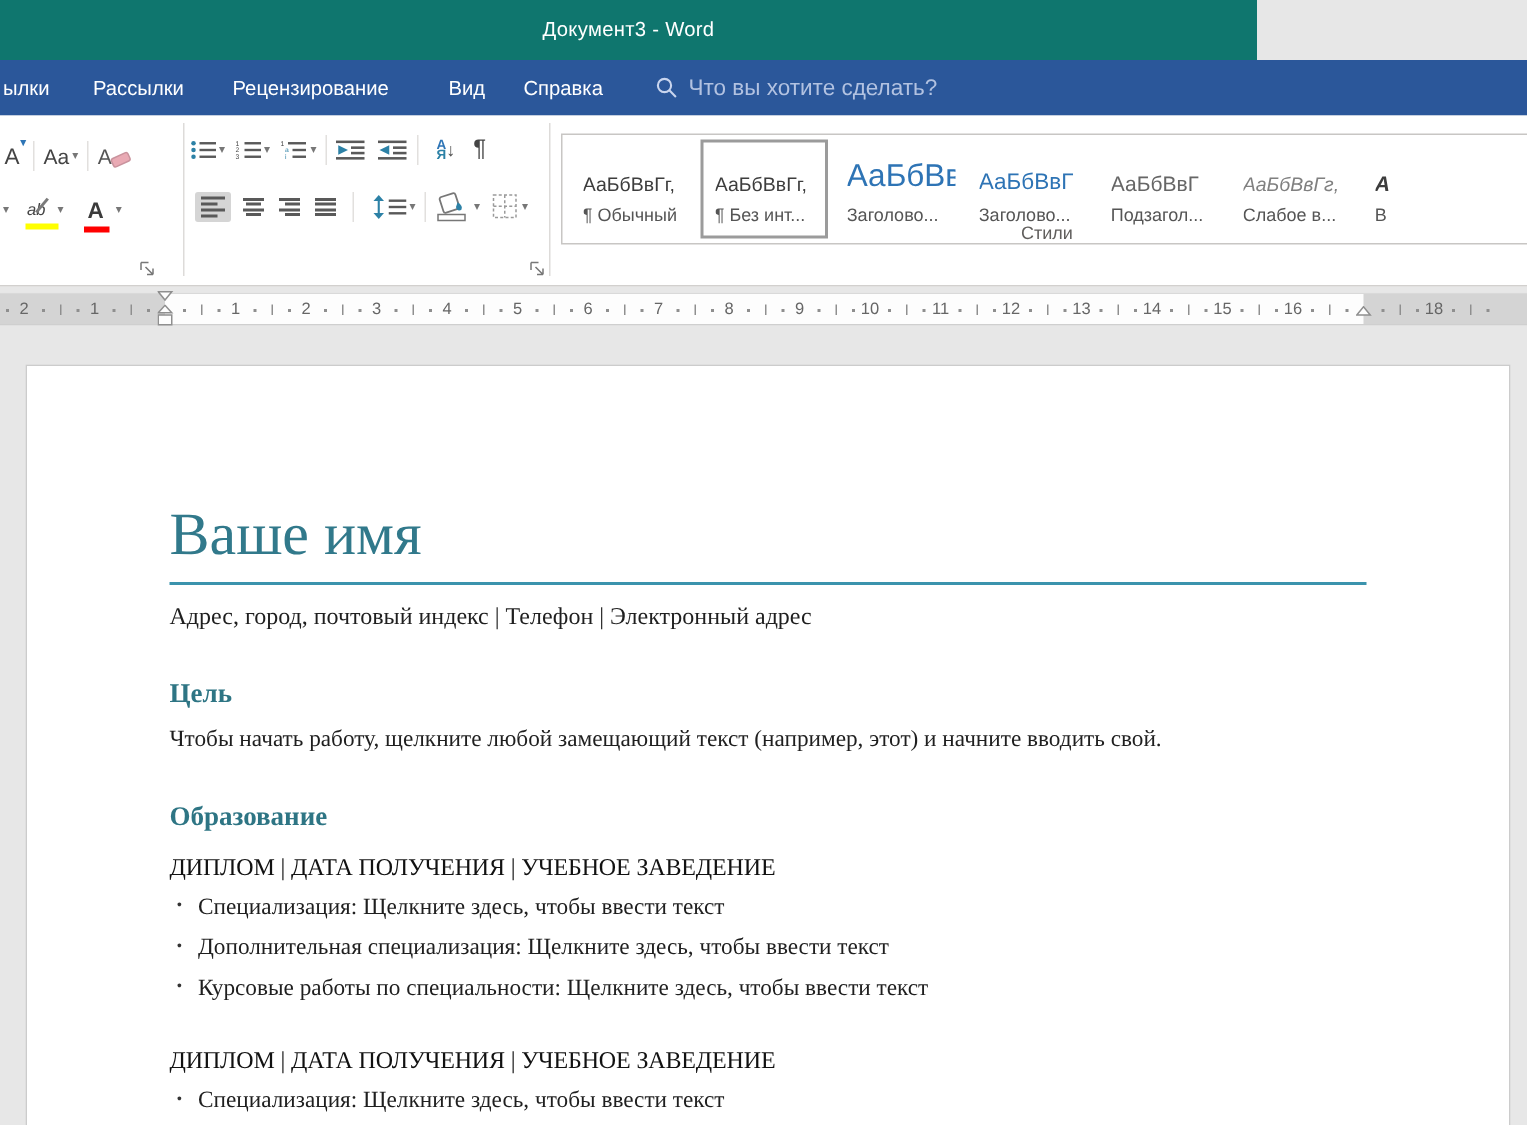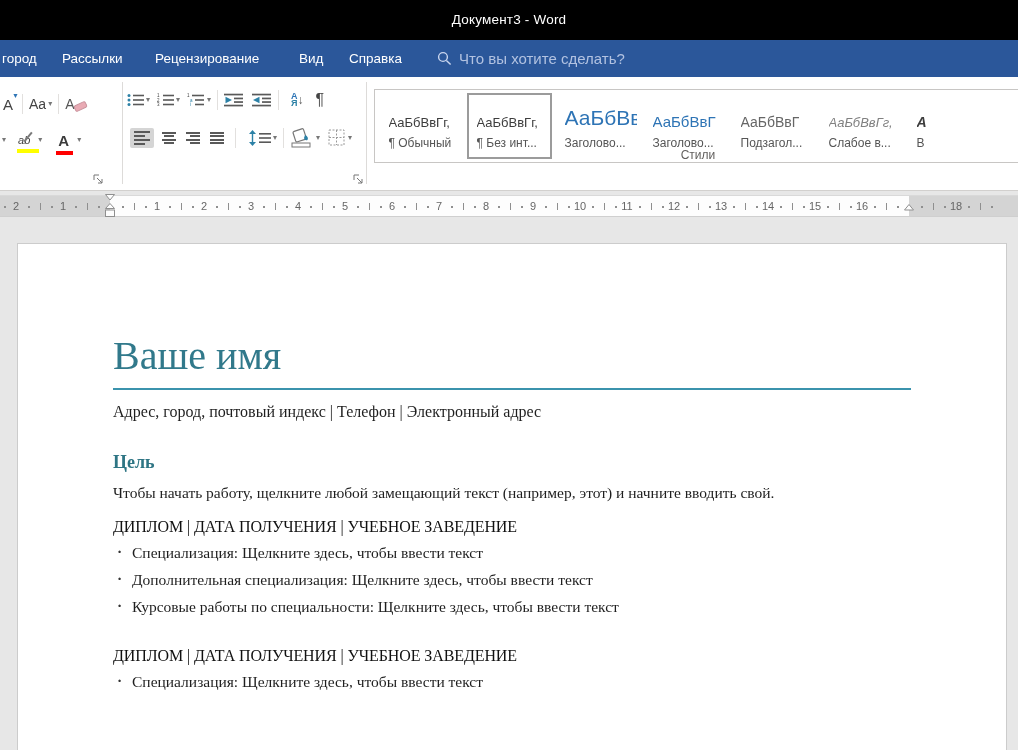--- a/index.html
+++ b/index.html
@@ -1,20 +1,20 @@
 <!DOCTYPE html>
 <html><head>
 <meta charset="utf-8">
 <style>
   * { margin:0; padding:0; box-sizing:border-box; }
   html,body { width:1018px; height:750px; overflow:hidden; background:#e7e7e7;
               font-family:"Liberation Sans", sans-serif; }
 
   
-  .titlebar { position:absolute; left:0; top:0; width:1018px; height:40px; background:#000000; }
+  .titlebar { position:absolute; left:0; top:0; width:838px; height:40px; background:#0f766e; }
   .titlebar .wtitle { position:absolute; left:0; right:0; top:12px; text-align:center;
                       color:#ffffff; font-size:13.5px; letter-spacing:.2px; }
 
   
   .tabrow { position:absolute; left:0; top:40px; width:1018px; height:37px; background:#2b579a; }
   .tab { position:absolute; top:0; height:37px; line-height:37px; color:#ffffff; font-size:13.5px;
          white-space:nowrap; cursor:default; }
   .tab0{left:2px;} .tab1{left:62px;} .tab2{left:155px;} .tab3{left:299px;} .tab4{left:349px;}
   .search-wrap { position:absolute; left:437px; top:0; height:37px; display:flex; align-items:center; gap:7px; }
   .search-text { color:#b2c2e1; font-size:15px; }
@@ -107,21 +107,21 @@
   .doc-ul li::before { content:"·"; position:absolute; left:4px; top:-1px; color:#333; font-weight:bold; }
 </style>
 </head>
 <body>
 
 <div class="titlebar">
   <span class="wtitle">Документ3  -  Word</span>
 </div>
 
 <div class="tabrow">
-  <span class="tab tab0">город</span>
+  <span class="tab tab0">ылки</span>
   <span class="tab tab1">Рассылки</span>
   <span class="tab tab2">Рецензирование</span>
   <span class="tab tab3">Вид</span>
   <span class="tab tab4">Справка</span>
   <div class="search-wrap">
     <svg width="15" height="15" viewBox="0 0 15 15">
       <circle cx="6" cy="6" r="4.4" fill="none" stroke="#c9d5ee" stroke-width="1.4"></circle>
       <line x1="9.4" y1="9.4" x2="13.6" y2="13.6" stroke="#c9d5ee" stroke-width="1.4"></line>
     </svg>
     <span class="search-text">Что вы хотите сделать?</span>
@@ -425,20 +425,21 @@
 
 <div class="workspace">
   <div class="page">
     <h1 class="doc-title">Ваше имя</h1>
     <div class="doc-rule"></div>
     <div class="doc-contact">Адрес, город, почтовый индекс | Телефон | Электронный адрес</div>
 
     <div class="doc-h">Цель</div>
     <div class="doc-p">Чтобы начать работу, щелкните любой замещающий текст (например, этот) и начните вводить свой.</div>
 
+    <div class="doc-h">Образование</div>
 
     <div class="doc-degree">ДИПЛОМ | ДАТА ПОЛУЧЕНИЯ | УЧЕБНОЕ ЗАВЕДЕНИЕ</div>
     <ul class="doc-ul">
       <li>Специализация: Щелкните здесь, чтобы ввести текст</li>
       <li>Дополнительная специализация: Щелкните здесь, чтобы ввести текст</li>
       <li>Курсовые работы по специальности: Щелкните здесь, чтобы ввести текст</li>
     </ul>
 
     <div class="doc-degree second">ДИПЛОМ | ДАТА ПОЛУЧЕНИЯ | УЧЕБНОЕ ЗАВЕДЕНИЕ</div>
     <ul class="doc-ul">

